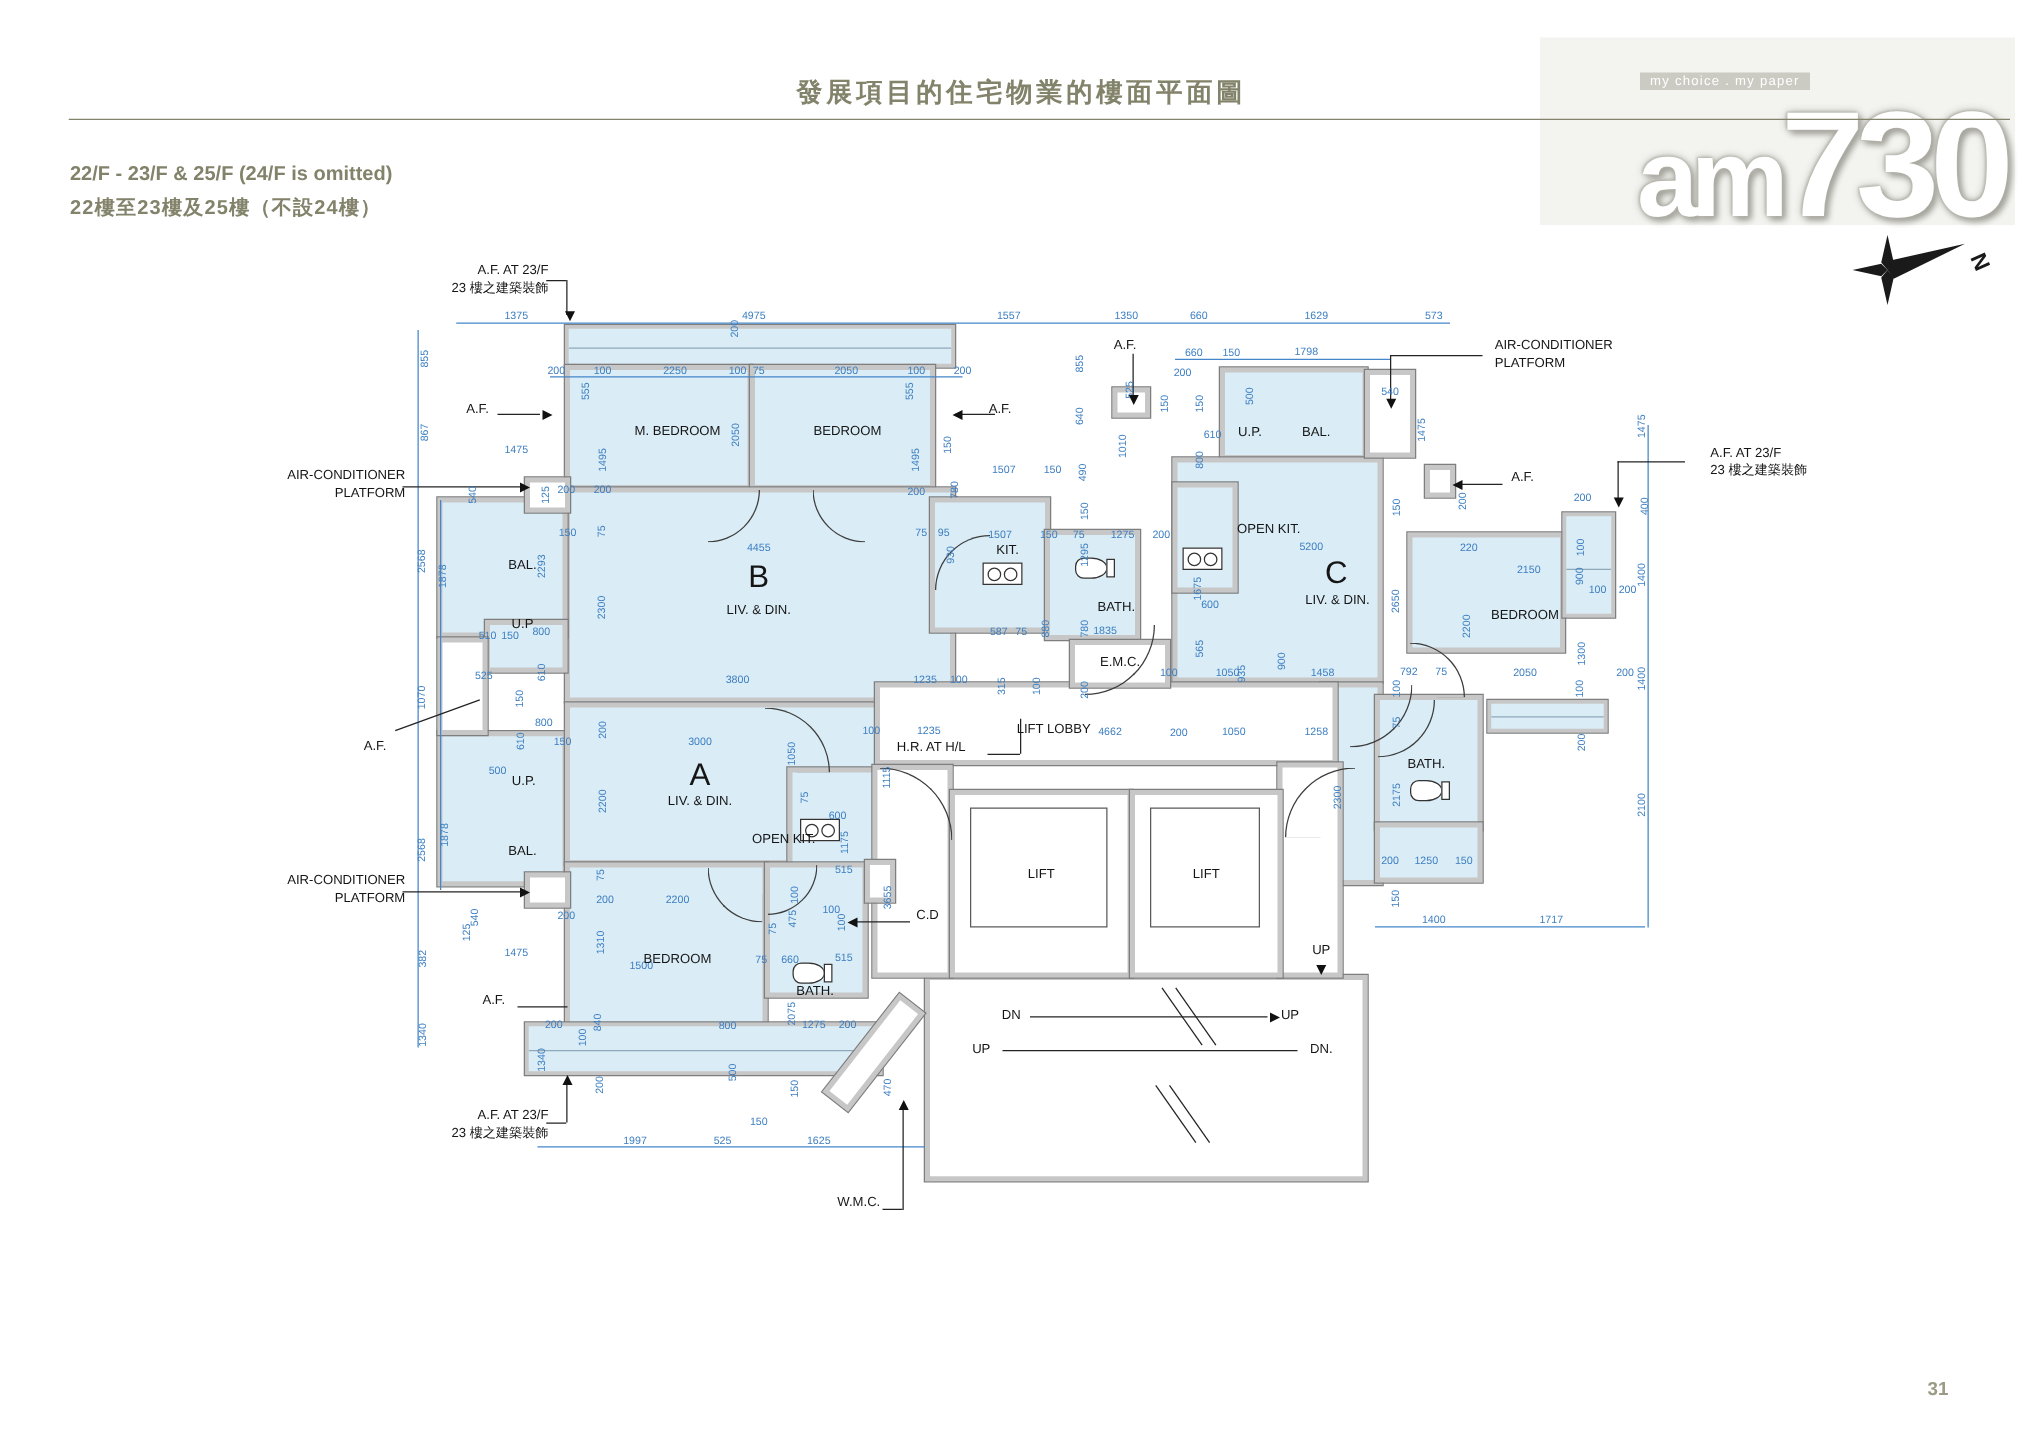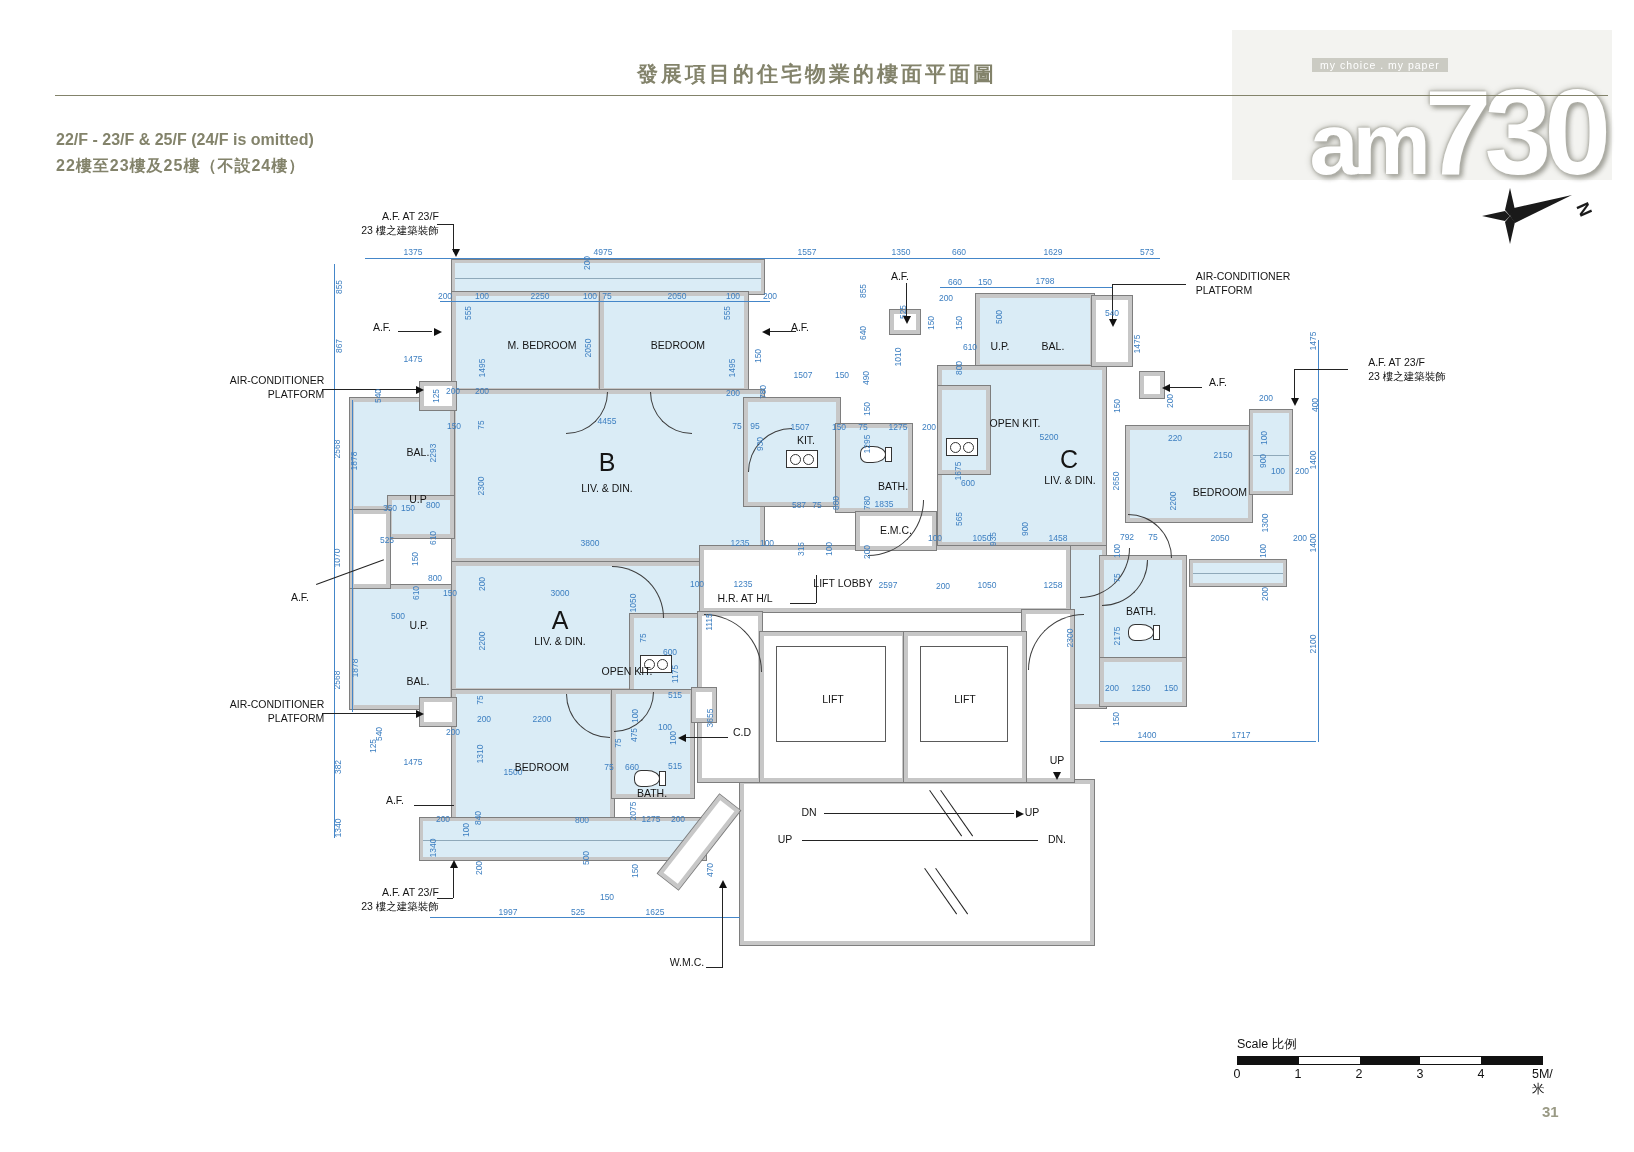--- a/index.html
+++ b/index.html
@@ -235,33 +235,33 @@
       <div class="dim rot" style="left: 378px; top: 396px;">540</div>
       <div class="dim rot" style="left: 436px; top: 396px;">125</div>
       <div class="dim" style="left: 453px; top: 391px;">200</div>
       <div class="dim" style="left: 482px; top: 391px;">200</div>
       <div class="dim" style="left: 733px; top: 393px;">200</div>
       <div class="dim rot" style="left: 763px; top: 392px;">780</div>
       <div class="dim" style="left: 803px; top: 375px;">1507</div>
       <div class="dim" style="left: 842px; top: 375px;">150</div>
       <div class="dim" style="left: 454px; top: 426px;">150</div>
       <div class="dim rot" style="left: 481px; top: 425px;">75</div>
-      <div class="dim" style="left: 607px; top: 421px;">4455</div>
+      <div class="dim" style="left: 607px; top: 438px;">4455</div>
       <div class="dim" style="left: 737px; top: 426px;">75</div>
       <div class="dim" style="left: 755px; top: 426px;">95</div>
       <div class="dim" style="left: 800px; top: 427px;">1507</div>
       <div class="dim" style="left: 839px; top: 427px;">150</div>
       <div class="dim" style="left: 863px; top: 427px;">75</div>
       <div class="dim" style="left: 898px; top: 427px;">1275</div>
       <div class="dim" style="left: 929px; top: 427px;">200</div>
       <div class="dim rot" style="left: 760px; top: 444px;">930</div>
       <div class="dim rot" style="left: 433px; top: 453px;">2293</div>
       <div class="dim rot" style="left: 481px; top: 486px;">2300</div>
       <div class="dim rot" style="left: 867px; top: 444px;">1295</div>
-      <div class="dim" style="left: 390px; top: 508px;">350</div>
+      <div class="dim" style="left: 390px; top: 508px;">510</div>
       <div class="dim" style="left: 408px; top: 508px;">150</div>
       <div class="dim" style="left: 433px; top: 505px;">800</div>
       <div class="dim" style="left: 799px; top: 505px;">587</div>
       <div class="dim" style="left: 817px; top: 505px;">75</div>
       <div class="dim rot" style="left: 836px; top: 503px;">880</div>
       <div class="dim rot" style="left: 867px; top: 503px;">780</div>
       <div class="dim" style="left: 884px; top: 504px;">1835</div>
       <div class="dim" style="left: 387px; top: 540px;">525</div>
       <div class="dim rot" style="left: 433px; top: 538px;">610</div>
       <div class="dim" style="left: 590px; top: 543px;">3800</div>
@@ -280,21 +280,21 @@
       <div class="dim" style="left: 968px; top: 483px;">600</div>
       <div class="dim rot" style="left: 415px; top: 559px;">150</div>
       <div class="dim" style="left: 435px; top: 578px;">800</div>
       <div class="dim rot" style="left: 416px; top: 593px;">610</div>
       <div class="dim" style="left: 450px; top: 593px;">150</div>
       <div class="dim rot" style="left: 482px; top: 584px;">200</div>
       <div class="dim" style="left: 560px; top: 593px;">3000</div>
       <div class="dim rot" style="left: 633px; top: 603px;">1050</div>
       <div class="dim" style="left: 697px; top: 584px;">100</div>
       <div class="dim" style="left: 743px; top: 584px;">1235</div>
-      <div class="dim" style="left: 888px; top: 585px;">2597</div>
+      <div class="dim" style="left: 888px; top: 585px;">4662</div>
       <div class="dim" style="left: 943px; top: 586px;">200</div>
       <div class="dim" style="left: 987px; top: 585px;">1050</div>
       <div class="dim" style="left: 1053px; top: 585px;">1258</div>
       <div class="dim" style="left: 398px; top: 616px;">500</div>
       <div class="dim rot" style="left: 482px; top: 641px;">2200</div>
       <div class="dim rot" style="left: 643px; top: 638px;">75</div>
       <div class="dim" style="left: 670px; top: 652px;">600</div>
       <div class="dim rot" style="left: 675px; top: 674px;">1175</div>
       <div class="dim" style="left: 675px; top: 695px;">515</div>
       <div class="dim rot" style="left: 709px; top: 622px;">1115</div>
@@ -436,34 +436,16 @@
       <div class="lbl" style="left: 785px; top: 840px;">UP</div>
       <div class="lbl" style="left: 1057px; top: 840px;">DN.</div>
       <div class="stove" style="left: 786px; top: 450px;"></div>
       <div class="stove" style="left: 946px; top: 438px;"></div>
       <div class="stove" style="left: 640px; top: 655px;"></div>
       <div class="toilet" style="left: 860px; top: 446px;"></div>
       <div class="toilet" style="left: 634px; top: 770px;"></div>
       <div class="toilet" style="left: 1128px; top: 624px;"></div>
     </div>
 
-  <div class="scalebar">
-    <div class="sb-label">Scale 比例</div>
-    <div class="sb-bar">
-        <div class="sb-seg" style="background: rgb(17, 17, 17); width: 60.8px;"></div>
-        <div class="sb-seg" style="background: rgb(255, 255, 255); width: 60.8px;"></div>
-        <div class="sb-seg" style="background: rgb(17, 17, 17); width: 60.8px;"></div>
-        <div class="sb-seg" style="background: rgb(255, 255, 255); width: 60.8px;"></div>
-        <div class="sb-seg" style="background: rgb(17, 17, 17); width: 60.8px;"></div>
-      </div>
-    <div class="sb-ticks">
-        <span style="left: 0px;">0</span>
-        <span style="left: 61px;">1</span>
-        <span style="left: 122px;">2</span>
-        <span style="left: 183px;">3</span>
-        <span style="left: 244px;">4</span>
-        <span style="left: 310px;">5M/米</span>
-      </div>
-  </div>
 
   <div class="pageno">31</div>
 
 </div>
 
 </body></html>

